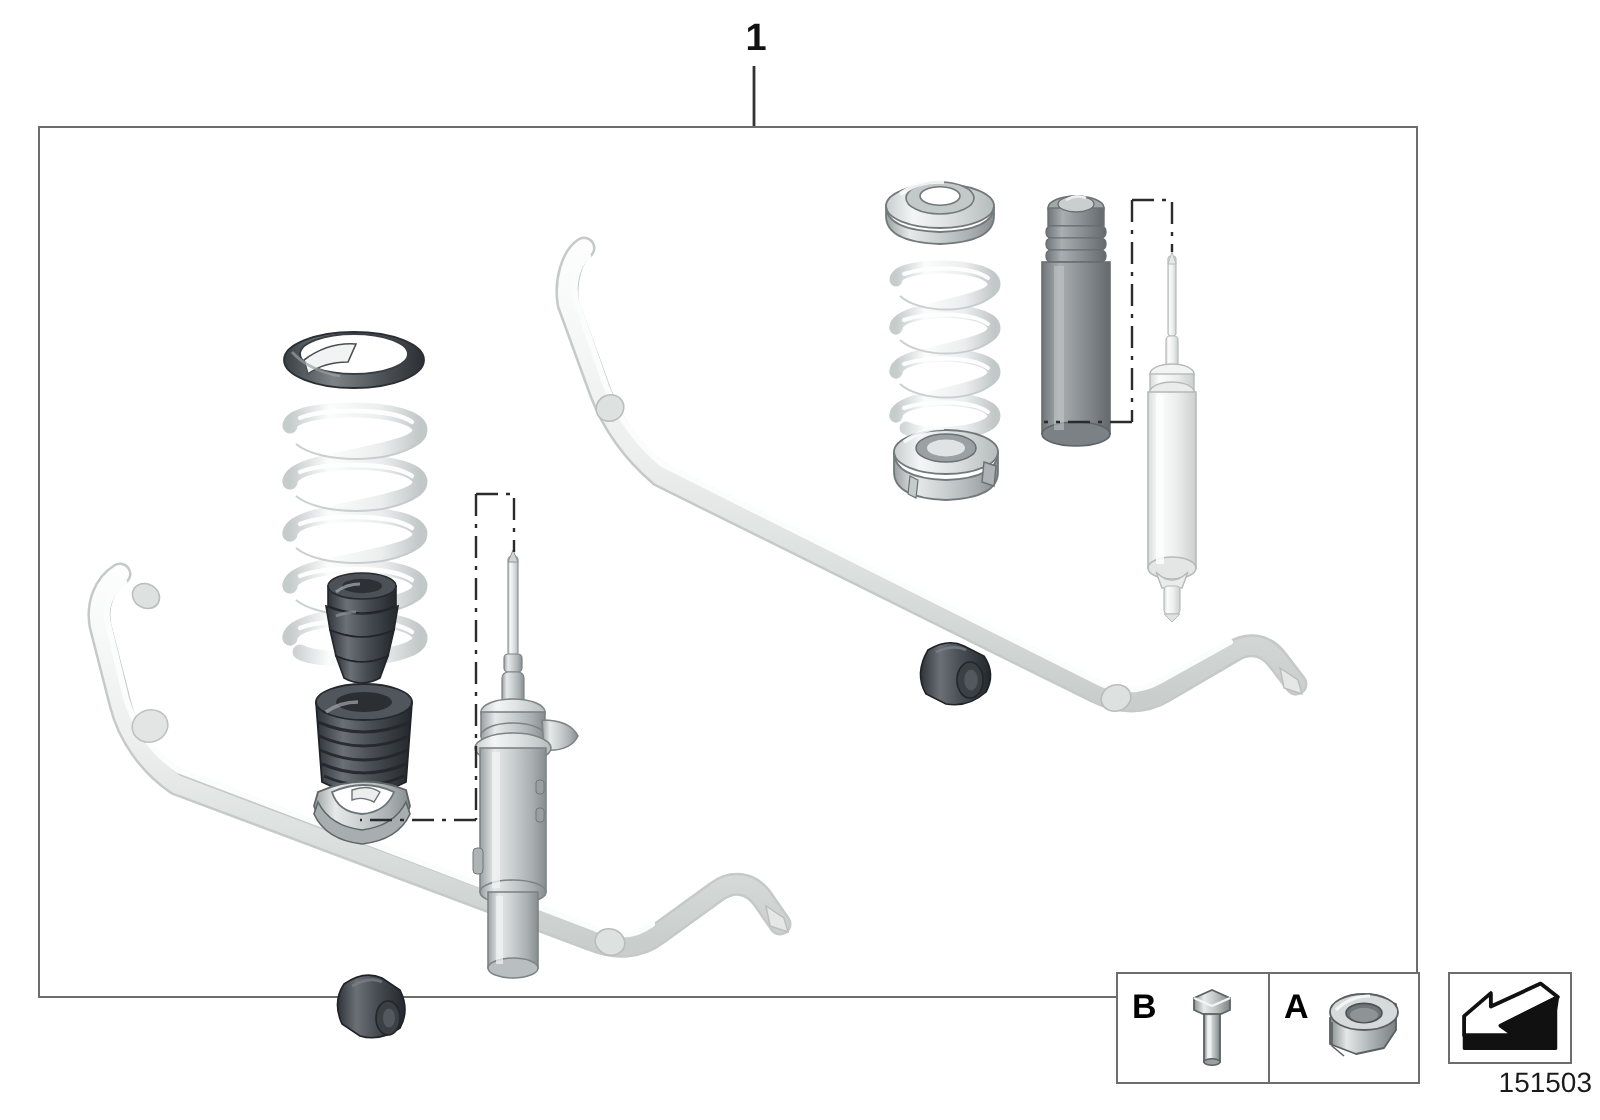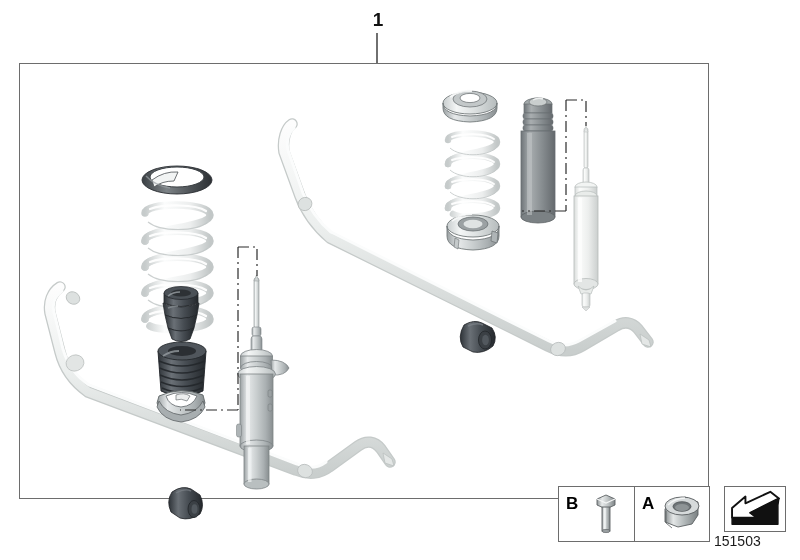--- a/index.html
+++ b/index.html
@@ -83,21 +83,21 @@
     height: 46px;
     border: 1.5px solid #6d6d6d;
     box-sizing: border-box;
     background: #fff;
   }
   .part-number {
     position: absolute;
     left: 714px;
     top: 534px;
     width: 82px;
-    text-align: left;
+    text-align: right;
     font-size: 14px;
     color: #1a1a1a;
     line-height: 1.1;
   }
   .svg-layer {
     position: absolute;
     left: 0; top: 0;
     width: 800px; height: 560px;
     pointer-events: none;
   }

